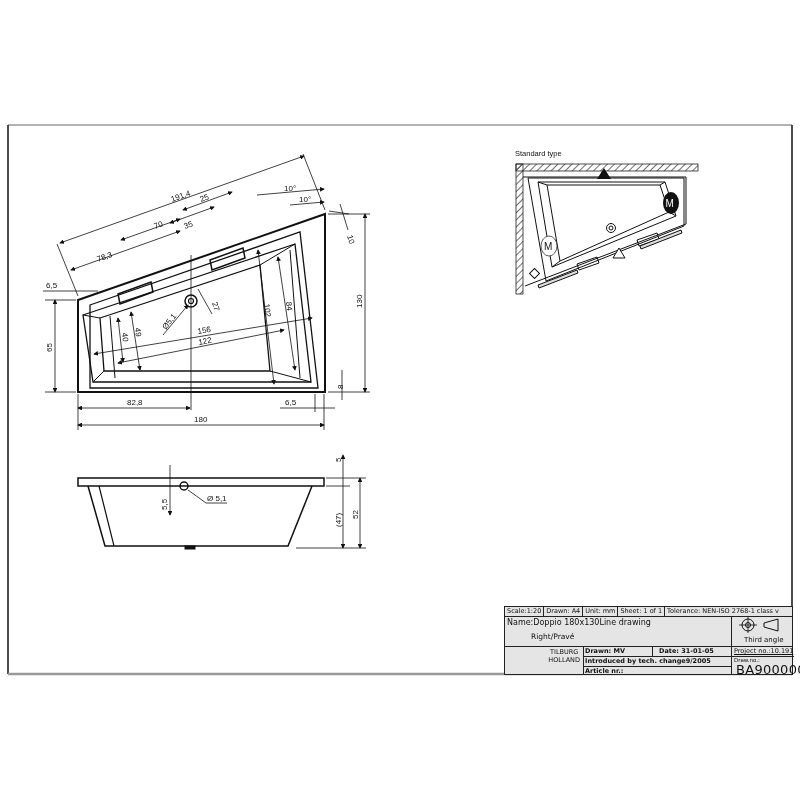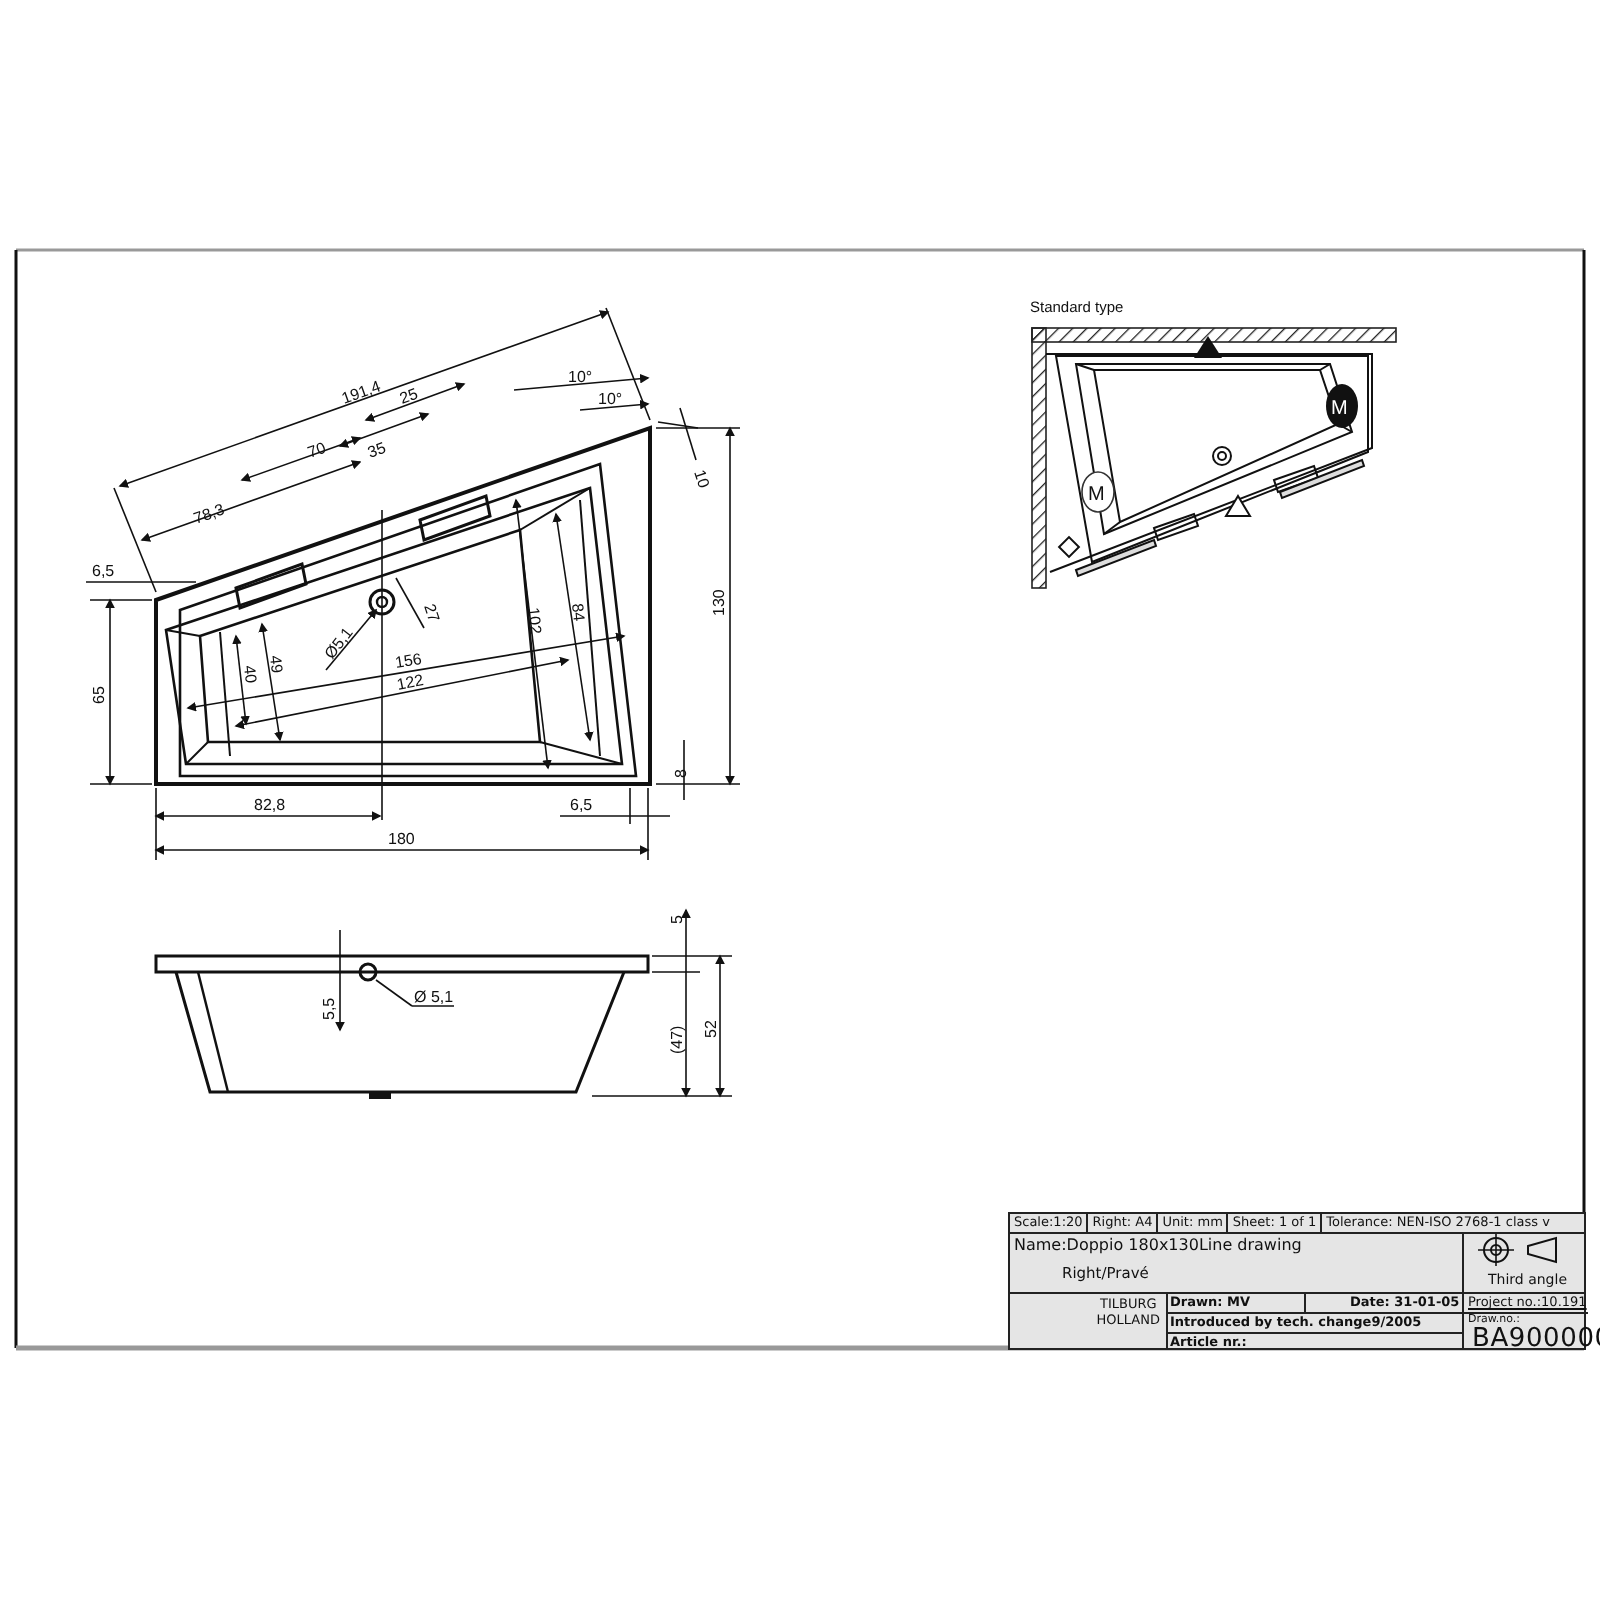--- a/index.html
+++ b/index.html
@@ -13,21 +13,21 @@
   .tb .name { position:absolute; left:2px; top:11px; font-size:8px; }
   .tb .variant { position:absolute; left:26px; top:25px; font-size:7.5px; }
   .tb .angle-box { position:absolute; left:226px; top:9px; width:62px; height:30px; border-left:1px solid #222;text-align:right; }
   .tb .angle-label { position:absolute; left:12px; top:20px; font-size:7px; }
   .tb .hline { position:absolute; left:0; top:39px; width:100%; height:0; border-top:1px solid #222; }
   .tb .company { position:absolute; left:0; top:40px; width:78px; height:28px; border-right:1px solid #222; }
   .tb .city { position:absolute; right:3px; top:1px; font-size:6.5px; text-align:center; line-height:8px; }
   .tb .mid { position:absolute; left:78px; top:40px; width:148px; height:28px; }
   .tb .mid div { height:9px; line-height:9px; border-bottom:1px solid #222; padding-left:2px; white-space:nowrap; overflow:hidden; position:relative;font-weight:bold; }
   .tb .mid div:last-child { border-bottom:none; }
-  .tb .date { position:absolute; left:69px; top:0; height:9px; border-left:1px solid #222; padding-left:22px; }
+  .tb .date { position:absolute; left:69px; top:0; height:9px; border-left:1px solid #222; padding-left:6px; }
   .tb .right { position:absolute; left:226px; top:40px; width:62px; height:28px; border-left:1px solid #222; }
   .tb .proj { height:9px; line-height:9px; border-bottom:1px solid #222; padding-left:2px; white-space:nowrap;text-decoration:underline; }
   .tb .drawno-l { font-size:5.5px; padding-left:2px; line-height:7px; }
   .tb .drawno { font-size:13px; padding-left:4px; line-height:12px; letter-spacing:0.3px; }
 </style>
 </head>
 <body>
 
 <svg id="sheet" width="800" height="800" viewBox="0 0 800 800">
   <defs>
@@ -186,21 +186,21 @@
     <ellipse cx="549" cy="246" rx="8" ry="10" fill="#fff" stroke="#333" stroke-width="0.8"></ellipse>
     <text x="544" y="250" font-size="10" fill="#555">M</text>
     <ellipse cx="671" cy="203" rx="8" ry="11" fill="#111"></ellipse>
     <text x="665.5" y="207" font-size="10" style="fill:#fff">M</text>
   </g>
 </svg>
 
 <div class="tb">
   <div class="row1">
     <div>Scale:1:20</div>
-    <div>Right: A4</div>
+    <div>Drawn: A4</div>
     <div>Unit: mm</div>
     <div>Sheet: 1  of  1</div>
     <div>Tolerance: NEN-ISO 2768-1 class v</div>
   </div>
   <div class="name">
     <span>Name:</span><span>Doppio 180x130Line drawing</span>
   </div>
   <div class="variant">Right/Pravé</div>
   <div class="angle-box">
     <svg width="62" height="20" viewBox="0 0 62 20" style="position:absolute;left:0;top:0">

